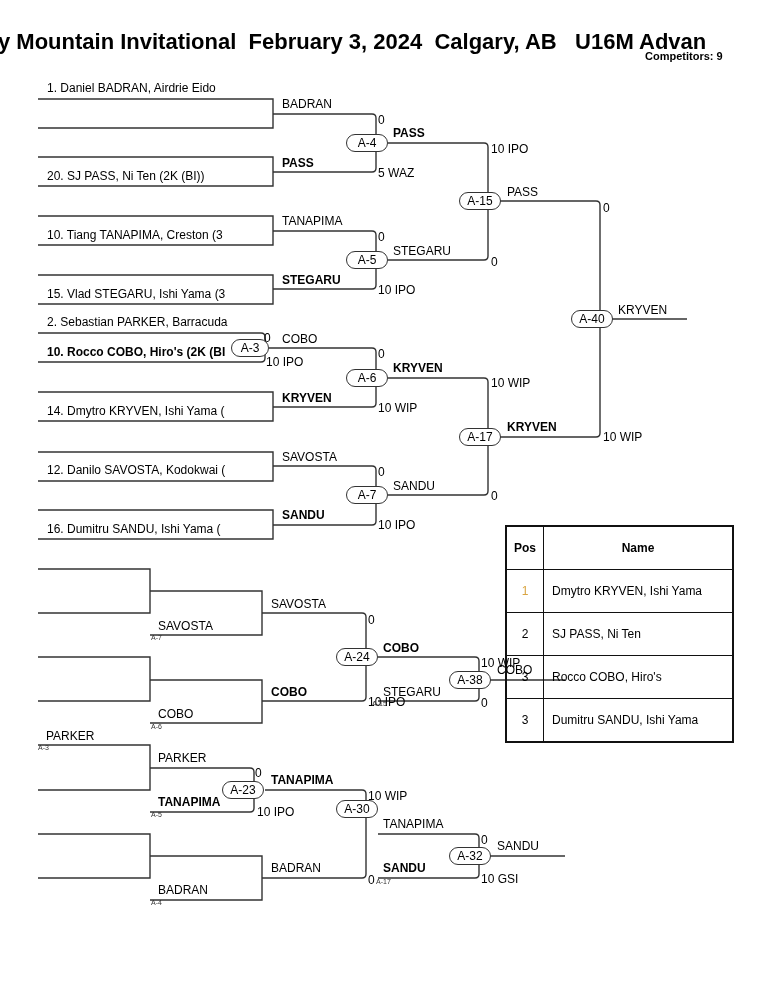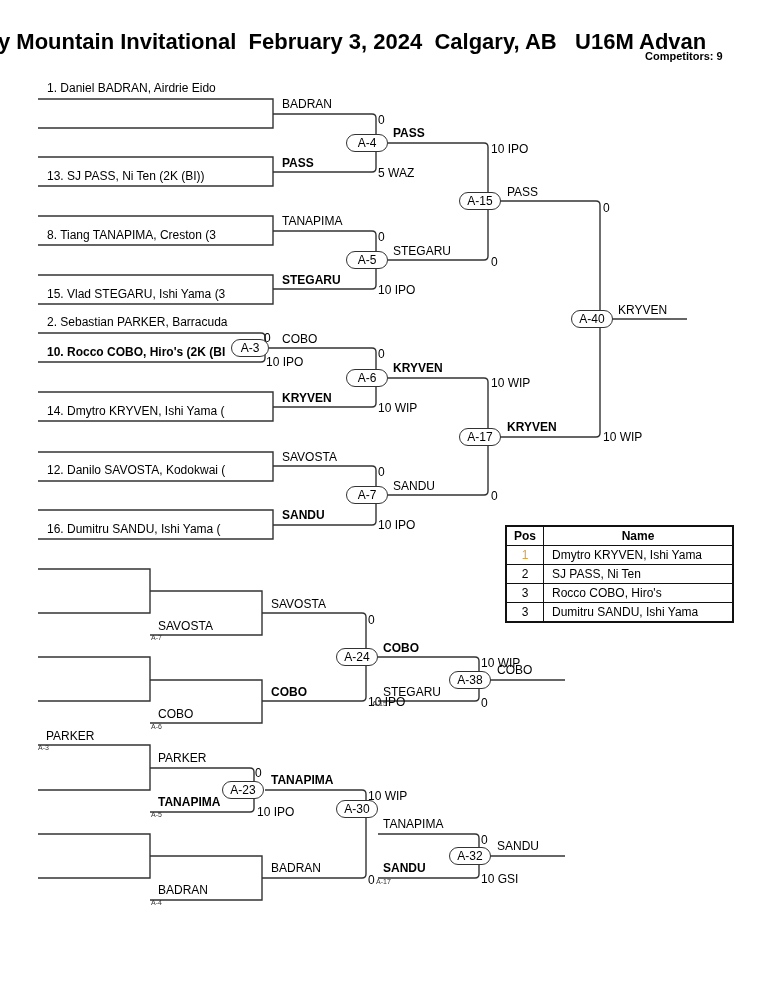--- a/index.html
+++ b/index.html
@@ -7,21 +7,21 @@
   .t{position:absolute;font-size:12px;line-height:14px;white-space:nowrap;font-family:"Liberation Sans",sans-serif;}
   .b{font-weight:bold;}
   .tiny{position:absolute;font-size:7px;line-height:8px;color:#333;white-space:nowrap;font-family:"Liberation Sans",sans-serif;}
   .pill{position:absolute;width:40px;height:16px;border:1.3px solid #333;border-radius:10px;background:#fff;font-size:12px;line-height:16px;text-align:center;font-family:"Liberation Sans",sans-serif;cursor:pointer;}
   #title{position:absolute;left:-2px;top:29px;font-size:22px;font-weight:bold;white-space:pre;line-height:26px;}
   #competitors{position:absolute;left:645px;top:50px;font-size:11px;font-weight:bold;line-height:13px;white-space:nowrap;}
   svg#lines{position:absolute;left:0;top:0;}
   svg#lines path{fill:none;stroke:#333;stroke-width:1.4;}
   #results-title{position:absolute;left:505px;top:504px;width:229px;text-align:center;font-size:13px;font-weight:bold;line-height:16px;}
   #results{position:absolute;left:505px;top:525px;width:229px;border-collapse:collapse;border:2px solid #111;font-size:12px;font-family:"Liberation Sans",sans-serif;}
-  #results th,#results td{border:1px solid #111;height:18px;padding:0 4px;line-height:18px;}
+  #results th,#results td{border:1px solid #111;height:18px;padding:12px 4px;line-height:18px;}
   #results th{font-weight:bold;text-align:center;}
   #results td.pos{text-align:center;width:28px;}
   #results td.name{text-align:left;padding-left:8px;}
 </style>
 </head>
 <body>
 
 <div id="page">
 
   <div id="title">y Mountain Invitational  February 3, 2024  Calgary, AB   U16M Advan</div>
@@ -62,22 +62,22 @@
     <path d="M150 768 H250 Q254 768 254 772 V808 Q254 812 250 812 H150"></path>
     <path d="M265 790 H362 Q366 790 366 794 V874 Q366 878 362 878 H262"></path>
 
     <path d="M38 834 H150 V878 H38"></path>
     <path d="M150 856 H262 V900 H150"></path>
     <path d="M378 834 H475 Q479 834 479 838 V874 Q479 878 475 878 H378"></path>
     <path d="M490 856 H565"></path>
   </svg>
 
   <span class="t" style="left:47px;top:81px">1. Daniel BADRAN, Airdrie Eido</span>
-  <span class="t" style="left:47px;top:169px">13. SJ PASS, Ni Ten (2K (BI))</span>
-  <span class="t" style="left:47px;top:228px">8. Tiang TANAPIMA, Creston (3</span>
+  <span class="t" style="left:47px;top:169px">20. SJ PASS, Ni Ten (2K (BI))</span>
+  <span class="t" style="left:47px;top:228px">10. Tiang TANAPIMA, Creston (3</span>
   <span class="t" style="left:47px;top:287px">15. Vlad STEGARU, Ishi Yama (3</span>
   <span class="t" style="left:47px;top:315px">2. Sebastian PARKER, Barracuda</span>
   <span class="t b" style="left:47px;top:345px">10. Rocco COBO, Hiro's (2K (BI</span>
   <span class="t" style="left:47px;top:404px">14. Dmytro KRYVEN, Ishi Yama (</span>
   <span class="t" style="left:47px;top:463px">12. Danilo SAVOSTA, Kodokwai (</span>
   <span class="t" style="left:47px;top:522px">16. Dumitru SANDU, Ishi Yama (</span>
 
   <div class="pill" style="left:231px;top:339px;width:36px">A-3</div>
   <span class="t" style="left:264px;top:331px">0</span>
   <span class="t" style="left:266px;top:355px">10 IPO</span>

